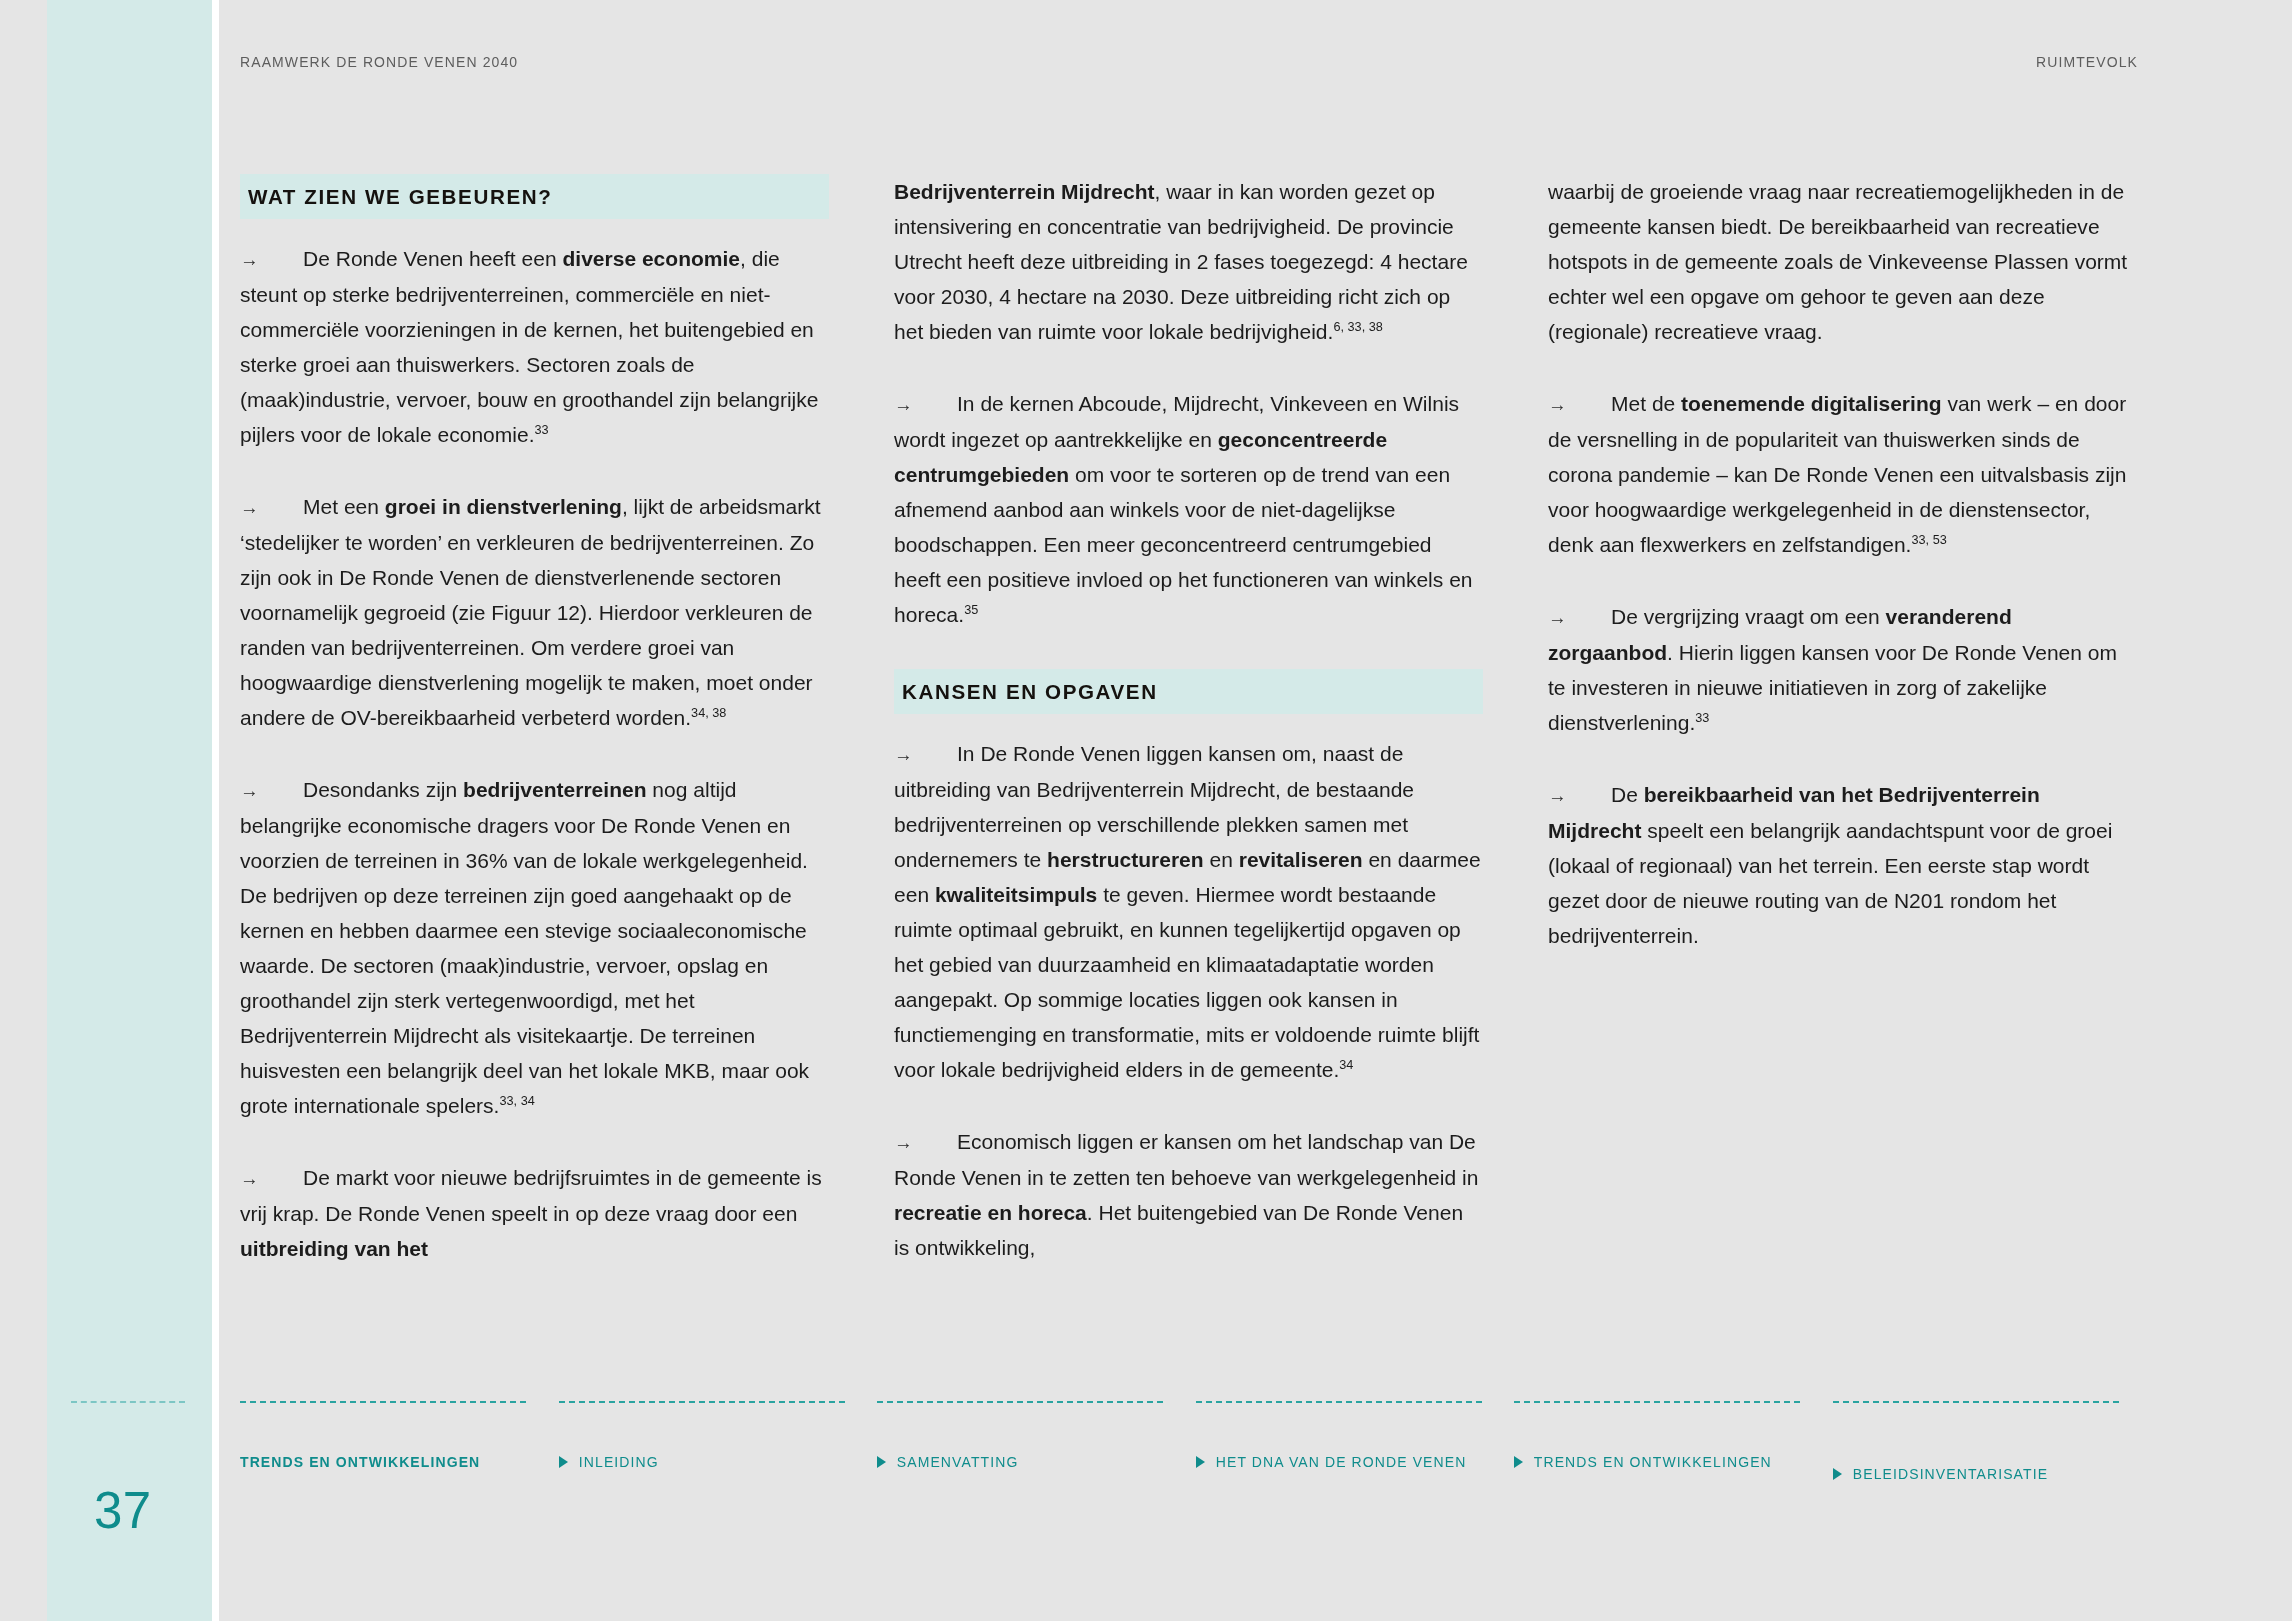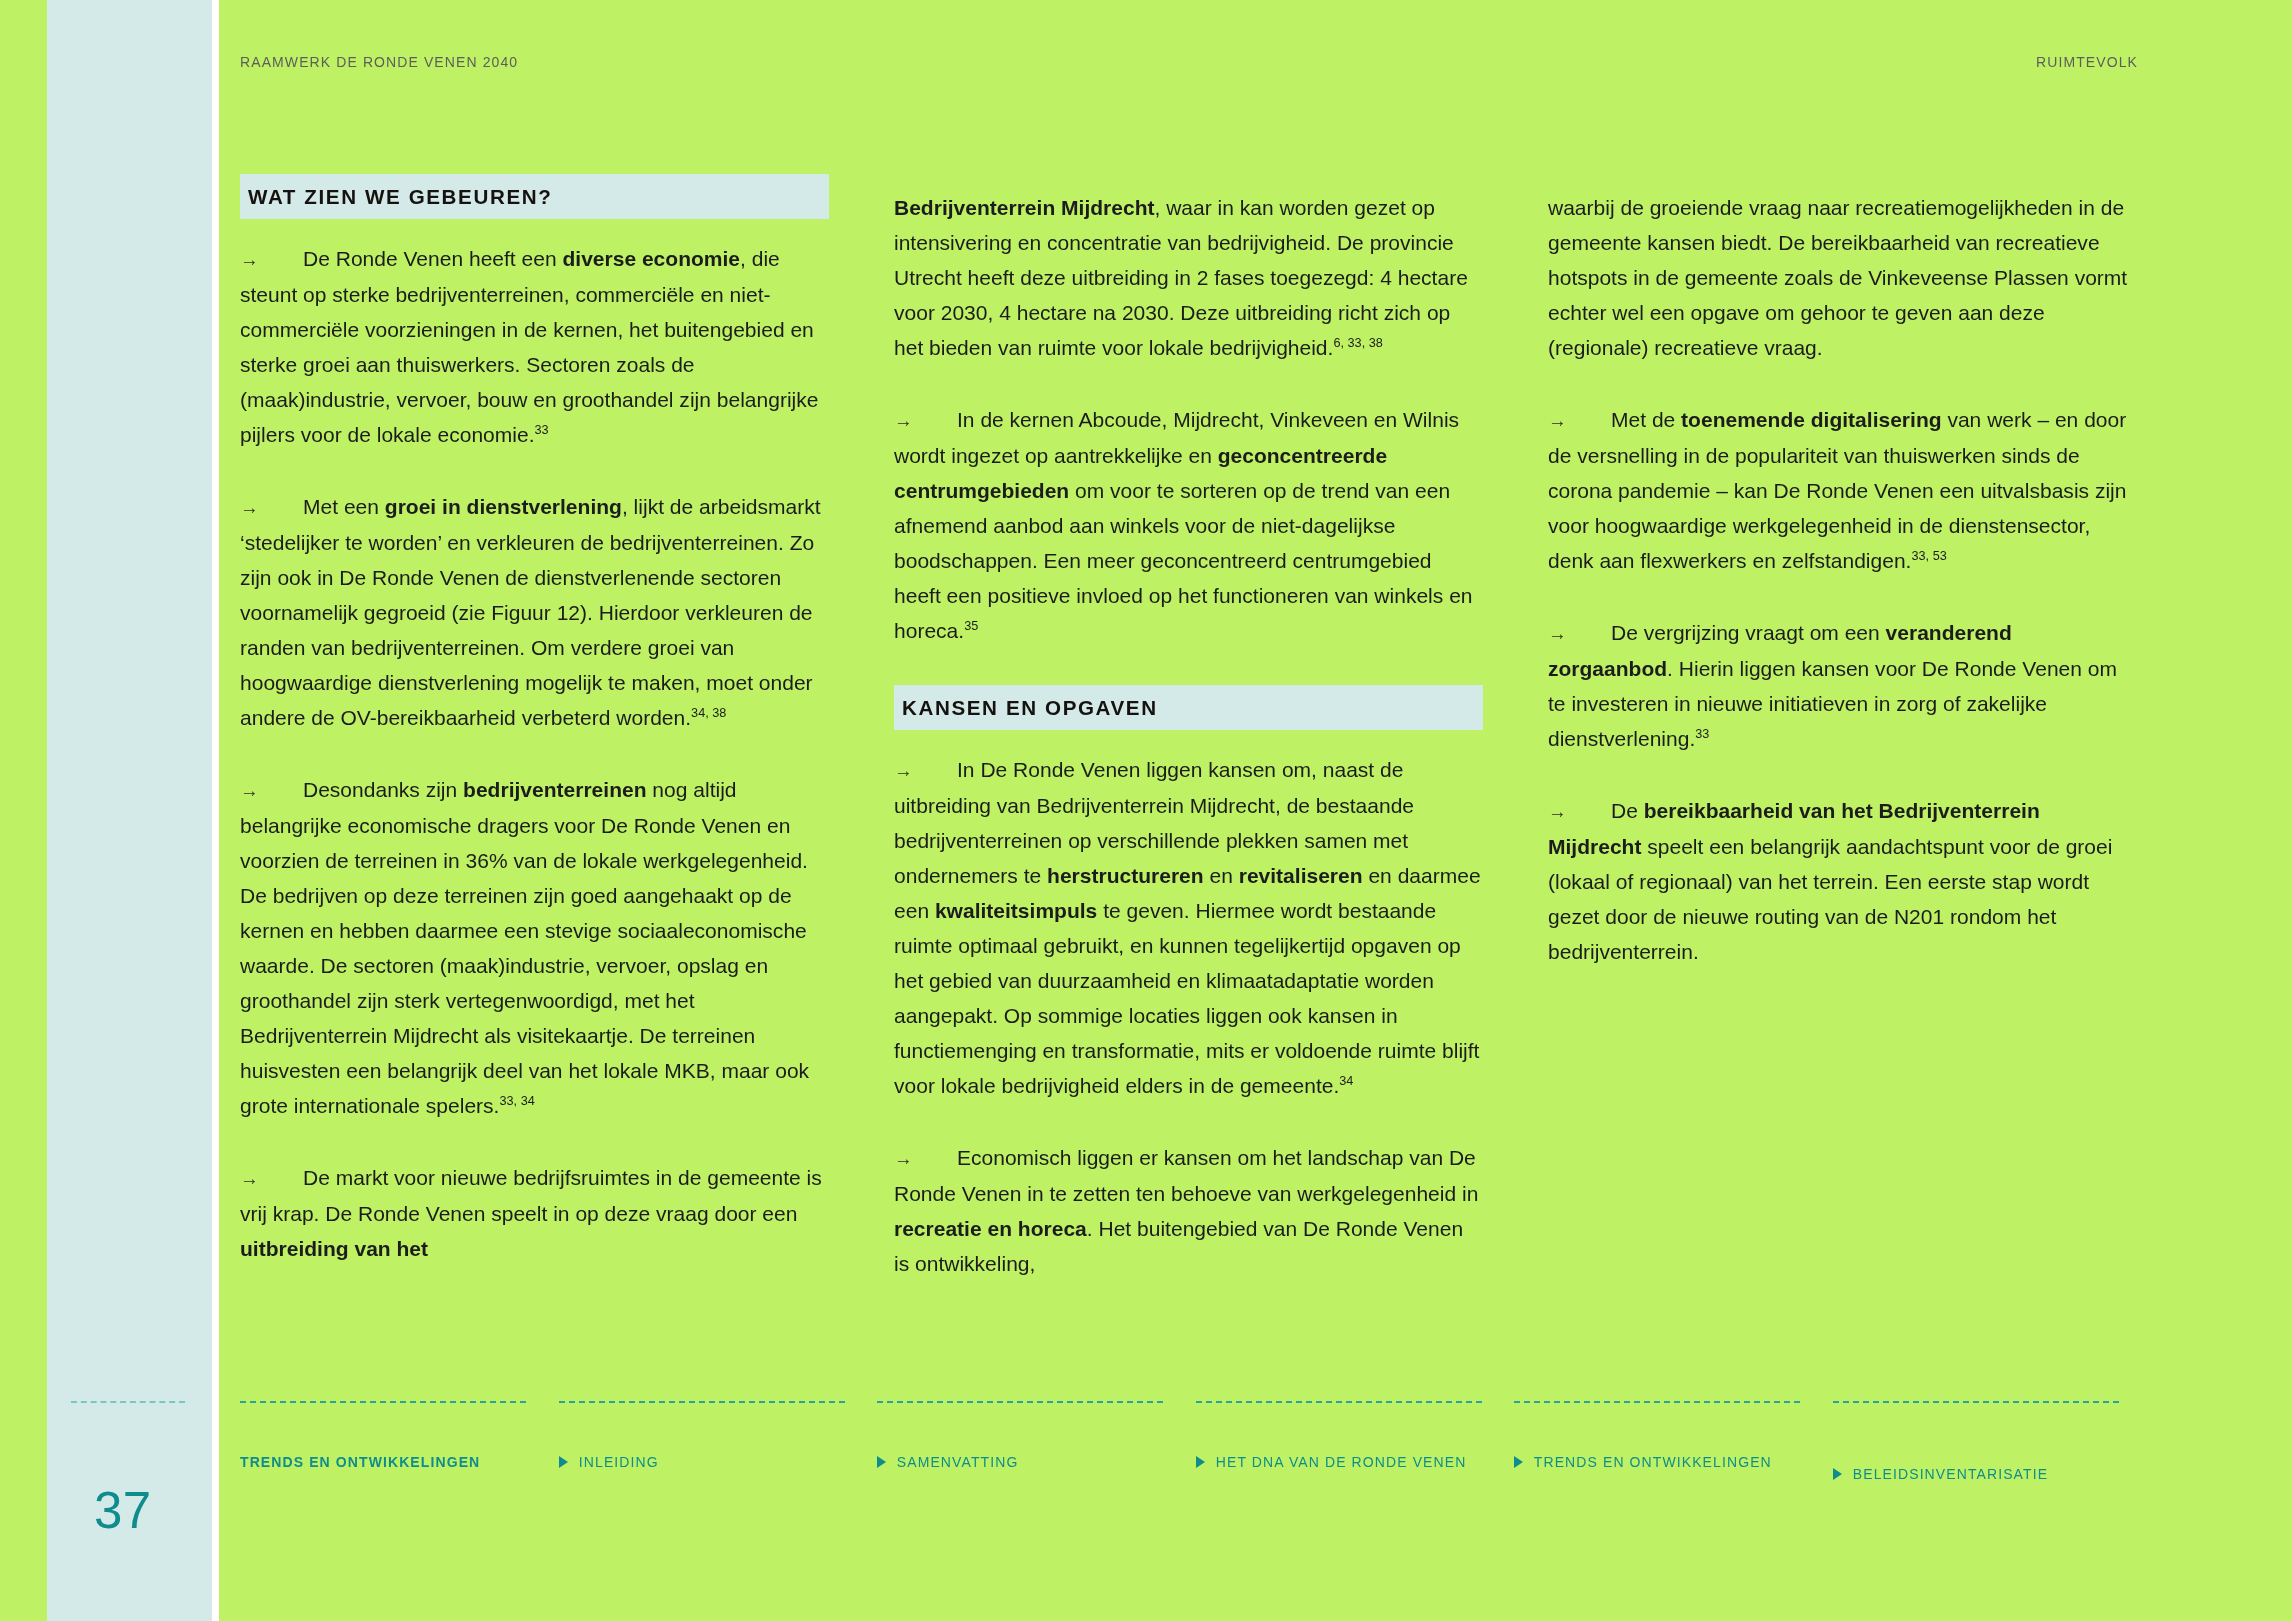--- a/index.html
+++ b/index.html
@@ -15,21 +15,21 @@
     overflow: hidden;
     font-family: "Liberation Sans", sans-serif;
     color: #1a1a1a;
     -webkit-font-smoothing: antialiased;
   }
 
   
   .page {
     position: absolute;
     inset: 0;
-    background: #bef264;
+    background: #e5e5e5;
     text-decoration: underline;
   }
   .left-band {
     position: absolute;
     left: 47px;
     top: 0;
     width: 172px;
     height: 1621px;
     background: #d4eae8;
   }
@@ -87,21 +87,21 @@
   
   p.para {
     margin: 0 0 37px 0;
     font-size: 21px;
     line-height: 35px;
     color: #1c1c1c;
     text-align: left;
     letter-spacing: 0.01px;
   }
   p.para:last-child { margin-bottom: 0; }
-  p.para.tight-top { margin-top: 16px; }
+  p.para.tight-top { margin-top: 0; }
   .arrow {
     display: inline-block;
     width: 63px;
     font-size: 18.6px;
     color: #2b2b2b;
   }
   b, strong { font-weight: 700; }
   sup {
     font-size: 12.7px;
     vertical-align: super;

